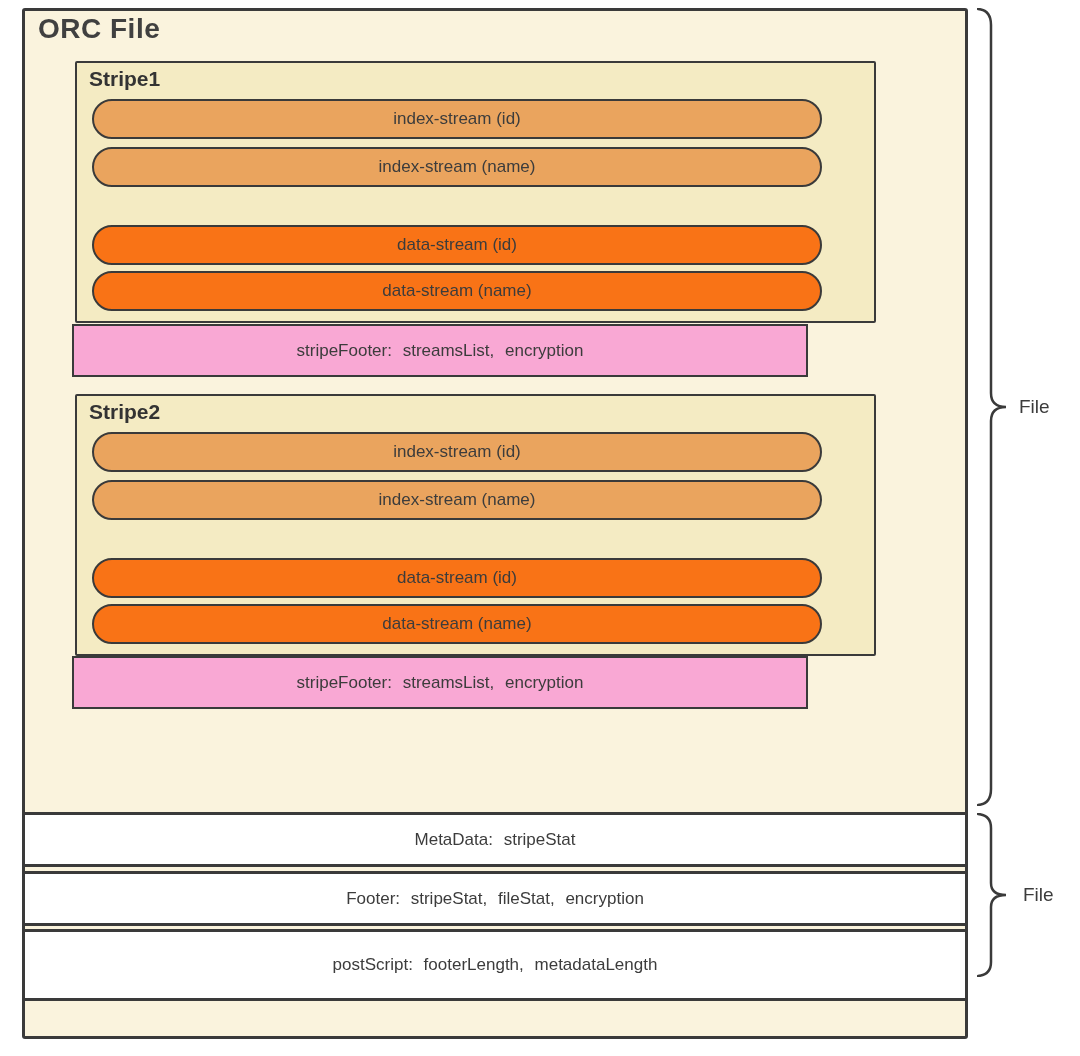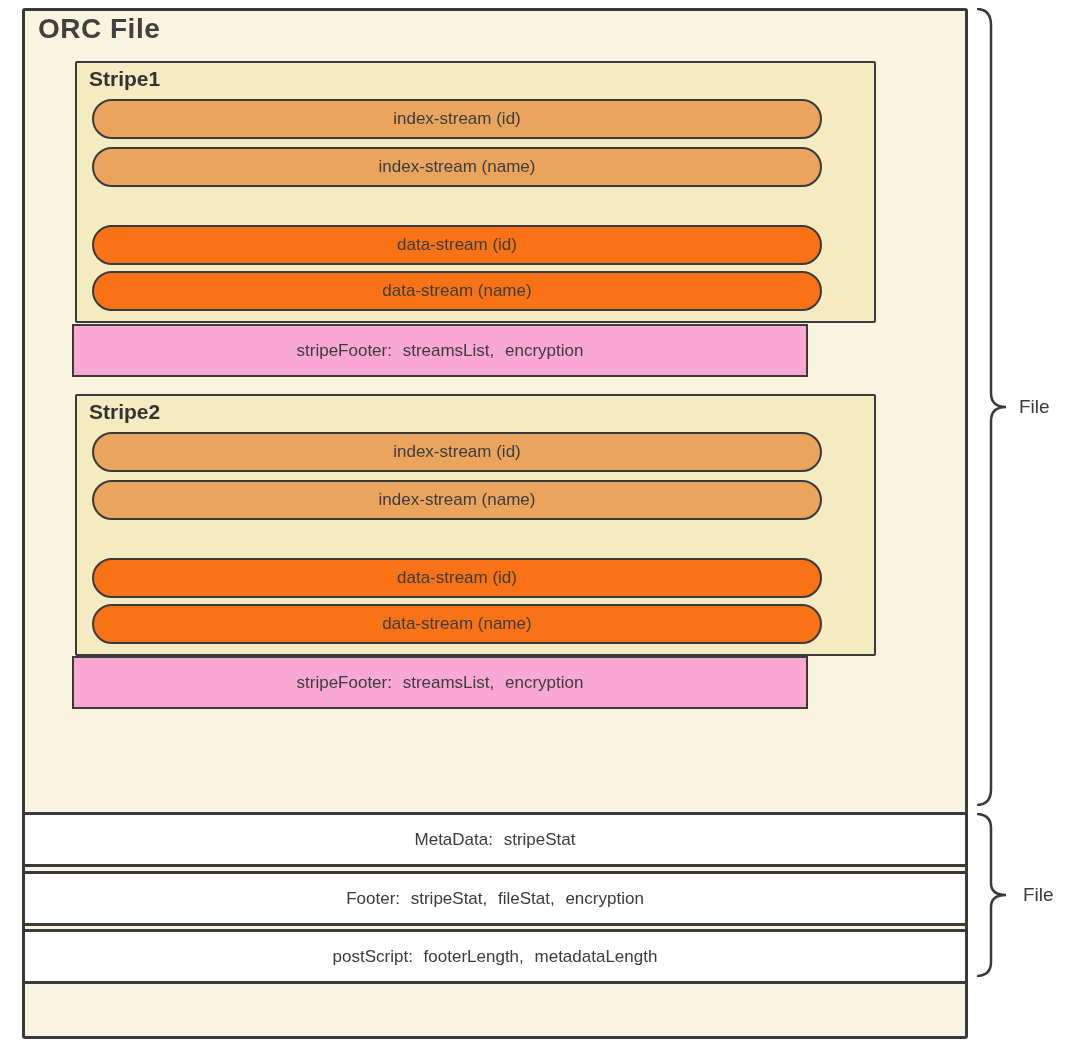--- a/index.html
+++ b/index.html
@@ -94,21 +94,21 @@
     border-bottom: 3px solid #3a3a3a;
     box-sizing: border-box;
     display: flex;
     align-items: center;
     justify-content: center;
     font-size: 17px;
     word-spacing: 6px;
   }
   .row-metadata   { top: 801px; height: 55px; }
   .row-footer     { top: 860px; height: 55px; }
-  .row-postscript { top: 918px; height: 55px; }
+  .row-postscript { top: 918px; height: 72px; }
   .row-lastbyte   { top: 976px; height: 38px; }
   
   .brace-svg { position: absolute; }
   .brace-path {
     fill: none;
     stroke: #3a3a3a;
     stroke-width: 2.5;
     stroke-linecap: round;
   }
   .brace-label {

